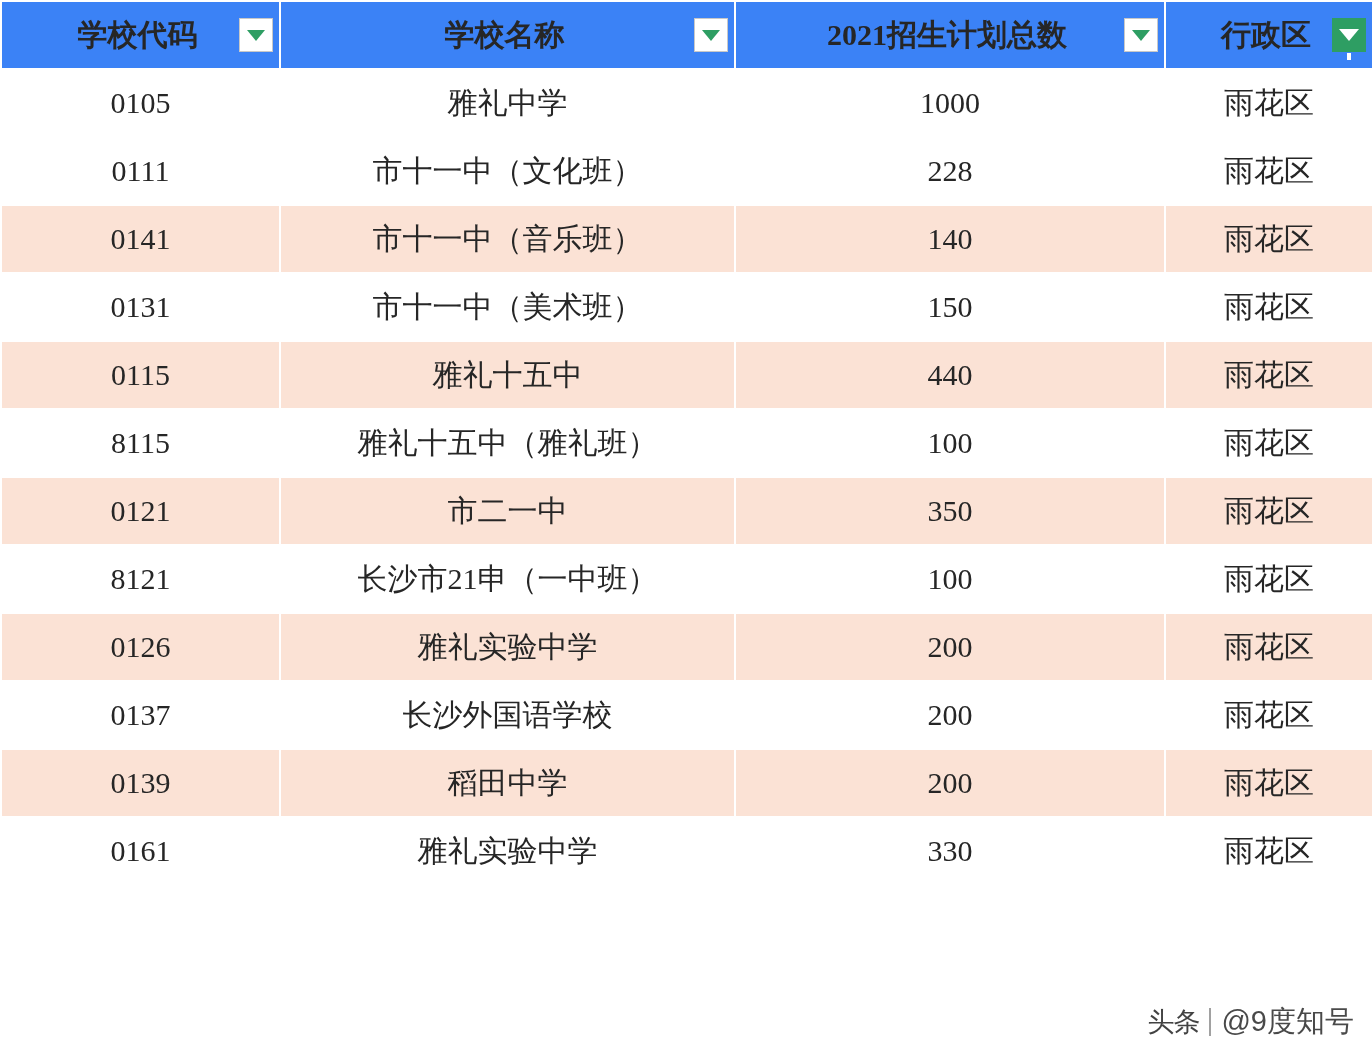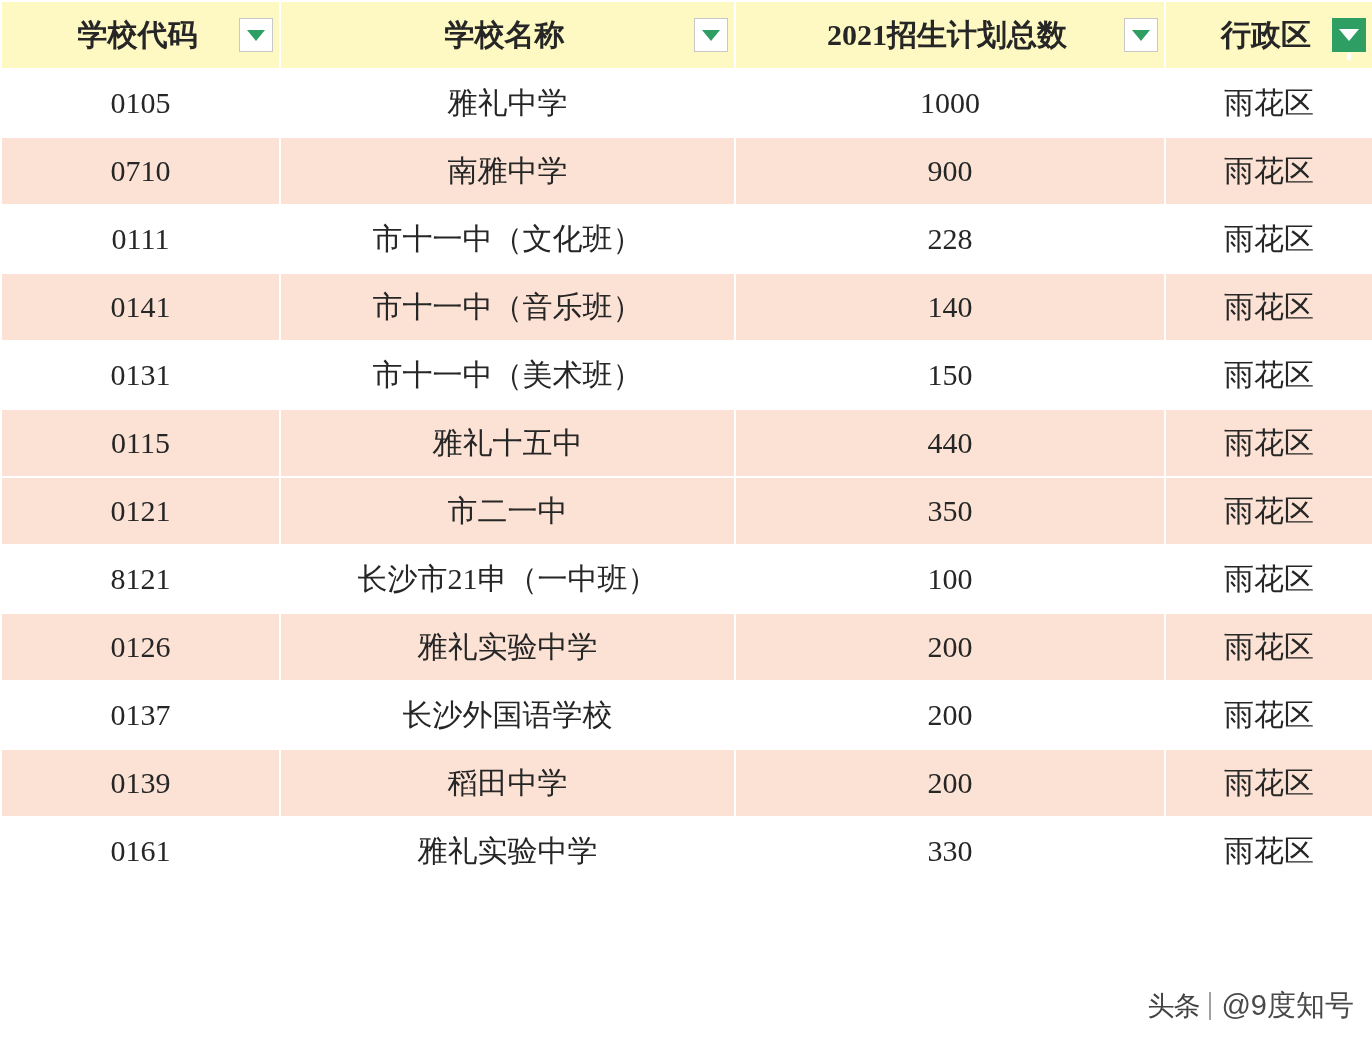--- a/index.html
+++ b/index.html
@@ -29,21 +29,21 @@
     padding: 0;
     height: 66px;
     text-align: center;
     vertical-align: middle;
     font-size: 30px;
     color: #262626;
     white-space: nowrap;
   }
   
   thead th {
-    background: #fef9c3;
+    background: #3b82f6;
     font-weight: bold;
     font-size: 31px;
     position: relative;
     height: 62px;
     border-top: 2px solid #ffffff;
   }
   thead th .hd-label {
     display: inline-block;
     padding-right: 6px;
   }
@@ -96,21 +96,21 @@
   tbody tr.odd td { background: #ffffff; }
   tbody tr.even td { background: #fbe2d5; }
 
   td.col-name { text-align: left; padding-left: 22px; }
   td.col-code, td.col-plan, td.col-dist { text-align: center; }
 
   
   .watermark {
     position: absolute;
     right: 18px;
-    bottom: 32px;
+    bottom: 16px;
     display: flex;
     align-items: center;
     gap: 10px;
     font-family: "Liberation Sans", sans-serif;
     font-size: 29px;
     color: #3a3a3a;
     opacity: 0.92;
     pointer-events: none;
   }
   .watermark .wm-logo {
@@ -163,26 +163,20 @@
       </th>
     </tr>
   </thead>
   <tbody>
     <tr class="odd">
       <td class="col-code">0105</td>
       <td class="col-name">雅礼中学</td>
       <td class="col-plan">1000</td>
       <td class="col-dist">雨花区</td>
     </tr>
-    <tr class="even">
-      <td class="col-code">0710</td>
-      <td class="col-name">南雅中学</td>
-      <td class="col-plan">900</td>
-      <td class="col-dist">雨花区</td>
-    </tr>
     <tr class="odd">
       <td class="col-code">0111</td>
       <td class="col-name">市十一中（文化班）</td>
       <td class="col-plan">228</td>
       <td class="col-dist">雨花区</td>
     </tr>
     <tr class="even">
       <td class="col-code">0141</td>
       <td class="col-name">市十一中（音乐班）</td>
       <td class="col-plan">140</td>
@@ -191,20 +185,26 @@
     <tr class="odd">
       <td class="col-code">0131</td>
       <td class="col-name">市十一中（美术班）</td>
       <td class="col-plan">150</td>
       <td class="col-dist">雨花区</td>
     </tr>
     <tr class="even">
       <td class="col-code">0115</td>
       <td class="col-name">雅礼十五中</td>
       <td class="col-plan">440</td>
+      <td class="col-dist">雨花区</td>
+    </tr>
+    <tr class="odd">
+      <td class="col-code">8115</td>
+      <td class="col-name">雅礼十五中（雅礼班）</td>
+      <td class="col-plan">100</td>
       <td class="col-dist">雨花区</td>
     </tr>
     <tr class="even">
       <td class="col-code">0121</td>
       <td class="col-name">市二一中</td>
       <td class="col-plan">350</td>
       <td class="col-dist">雨花区</td>
     </tr>
     <tr class="odd">
       <td class="col-code">8121</td>

